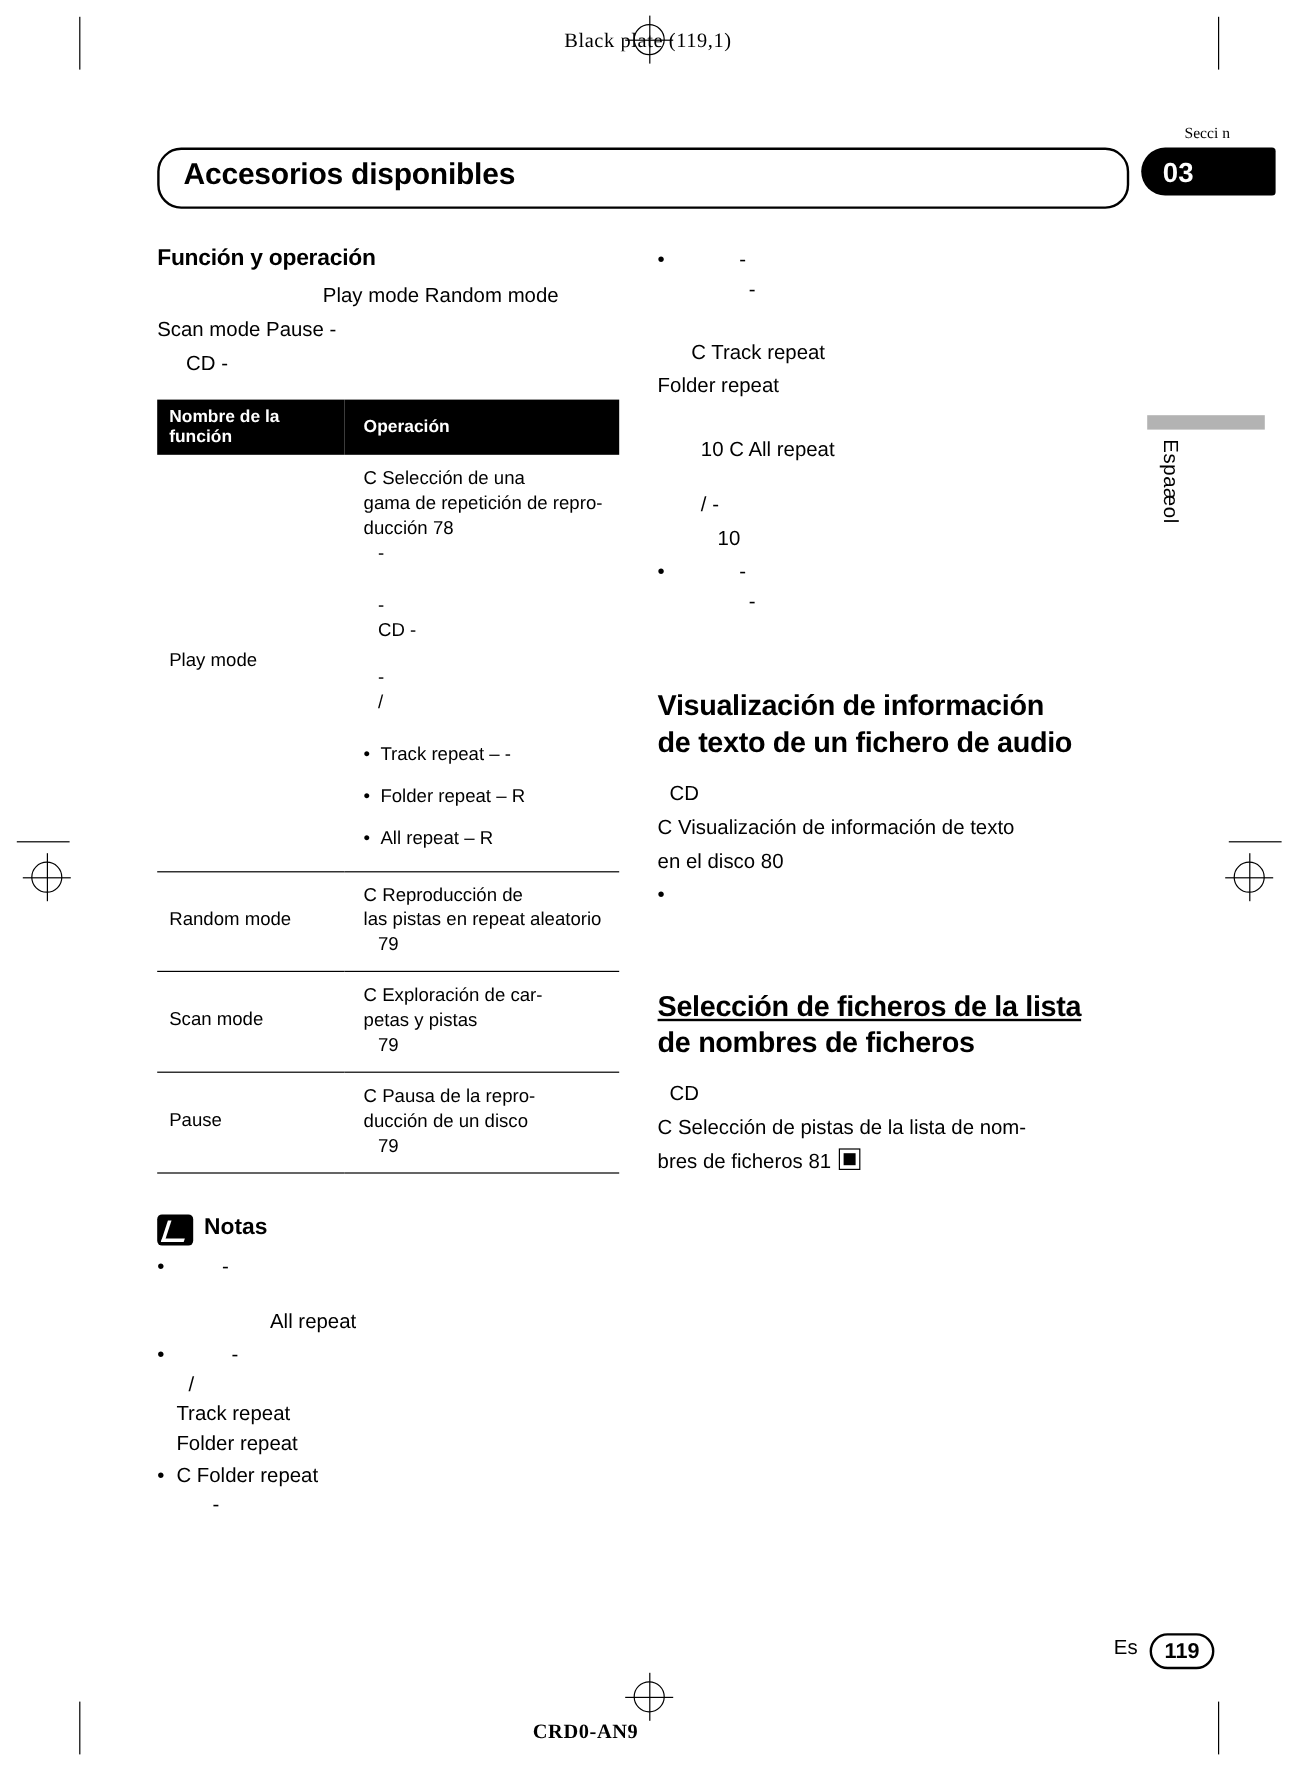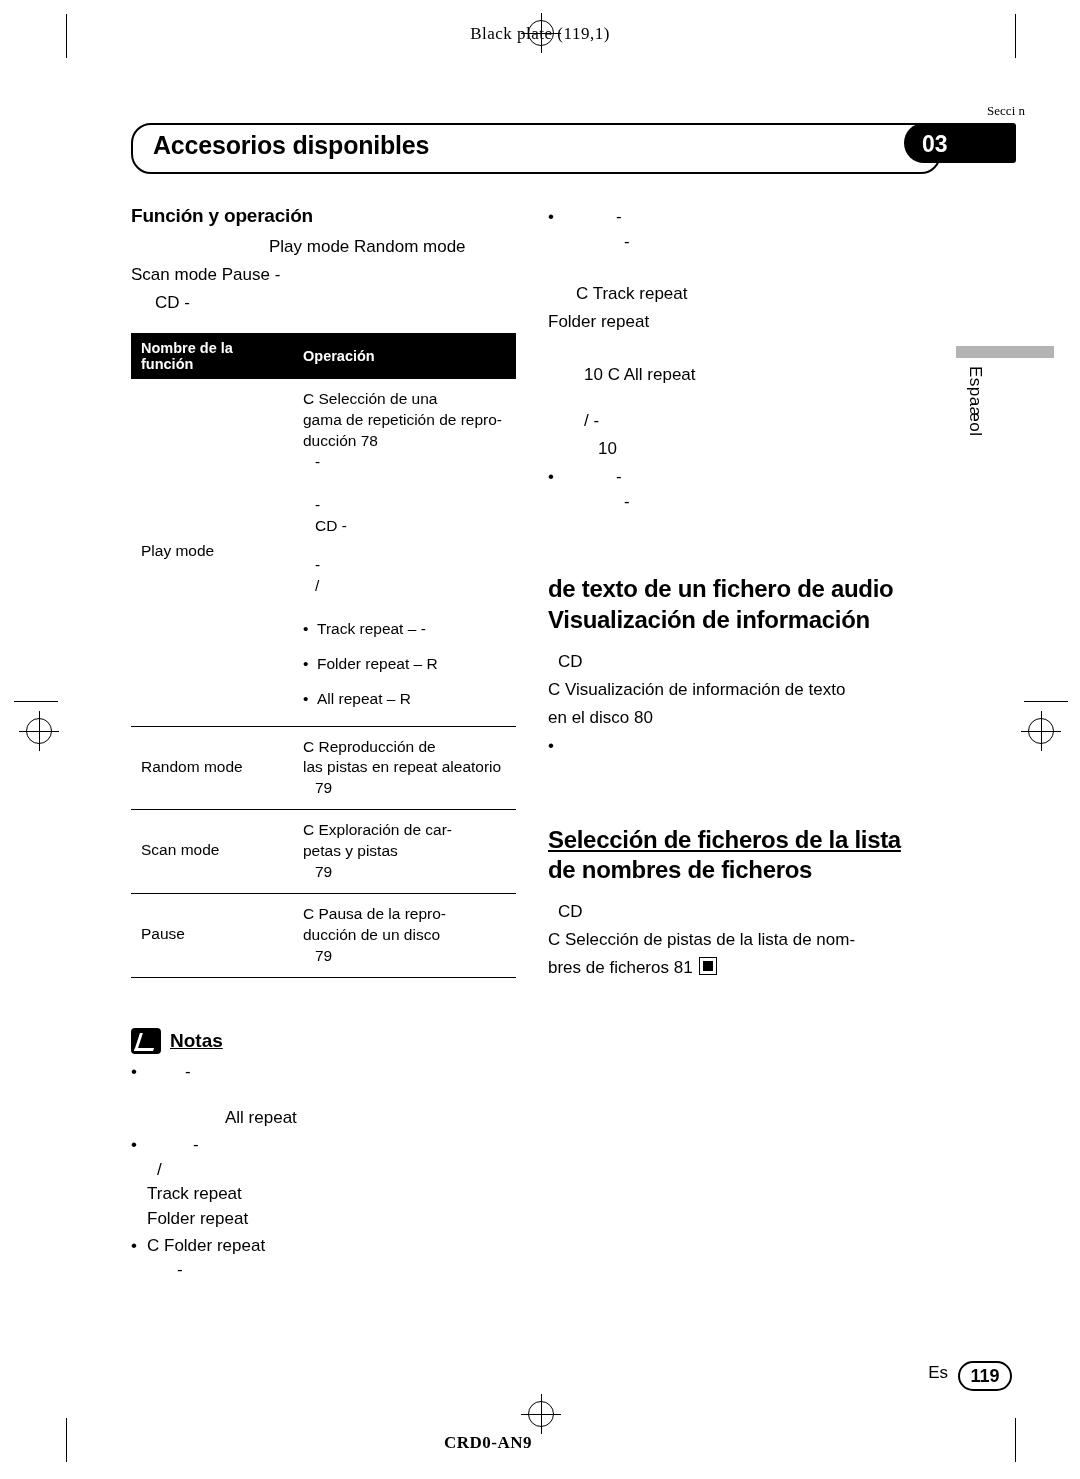--- a/index.html
+++ b/index.html
@@ -83,21 +83,21 @@
   .title-bar .title-text {
     position: absolute;
     left: 20px;
     top: 6px;
     font-size: 25px;
     font-weight: bold;
     letter-spacing: -0.2px;
   }
   .section-badge {
     position: absolute;
-    left: 904px;
+    left: 951px;
     top: 123px;
     width: 112px;
     height: 40px;
     background: #000;
     border-radius: 20px 3px 3px 20px;
   }
   .section-badge span {
     position: absolute;
     left: 18px;
     top: 8px;
@@ -213,24 +213,23 @@
     width: 14px;
     flex: 0 0 14px;
   }
   .cell-pad {
     min-height: 14px;
   }
 
   
   .notes-head {
     display: flex;
-    align-items: center;
-    margin-top: 50px;
+    align-items: flex-start;
+    margin-top: 34px;
     margin-bottom: 6px;
-    text-decoration: underline;
   }
   .notes-icon {
     width: 30px;
     height: 26px;
     background: #000;
     border-radius: 4px;
     margin-right: 9px;
     position: relative;
   }
   .notes-icon::after {
@@ -479,22 +478,22 @@
     <span class="dot">•</span>
     <span class="btxt">
       <span style="display:block; padding-left:52px;">-</span>
       <span style="display:block; padding-left:60px;">-</span>
     </span>
   </div>
 
   <div style="height:58px;"></div>
 
   <h2 class="bighead">
+    <span style="display:block;">Visualización de información</span>
     <span style="display:block;">de texto de un fichero de audio</span>
-    <span style="display:block;">Visualización de información</span>
   </h2>
 
   <div class="para" style="padding-left:10px; margin-top:14px;">CD</div>
   <div class="para">C        Visualización de información de texto</div>
   <div class="para">en el disco   80</div>
 
   <div class="bullet-row">
     <span class="dot">•</span>
     <span class="btxt"></span>
   </div>

